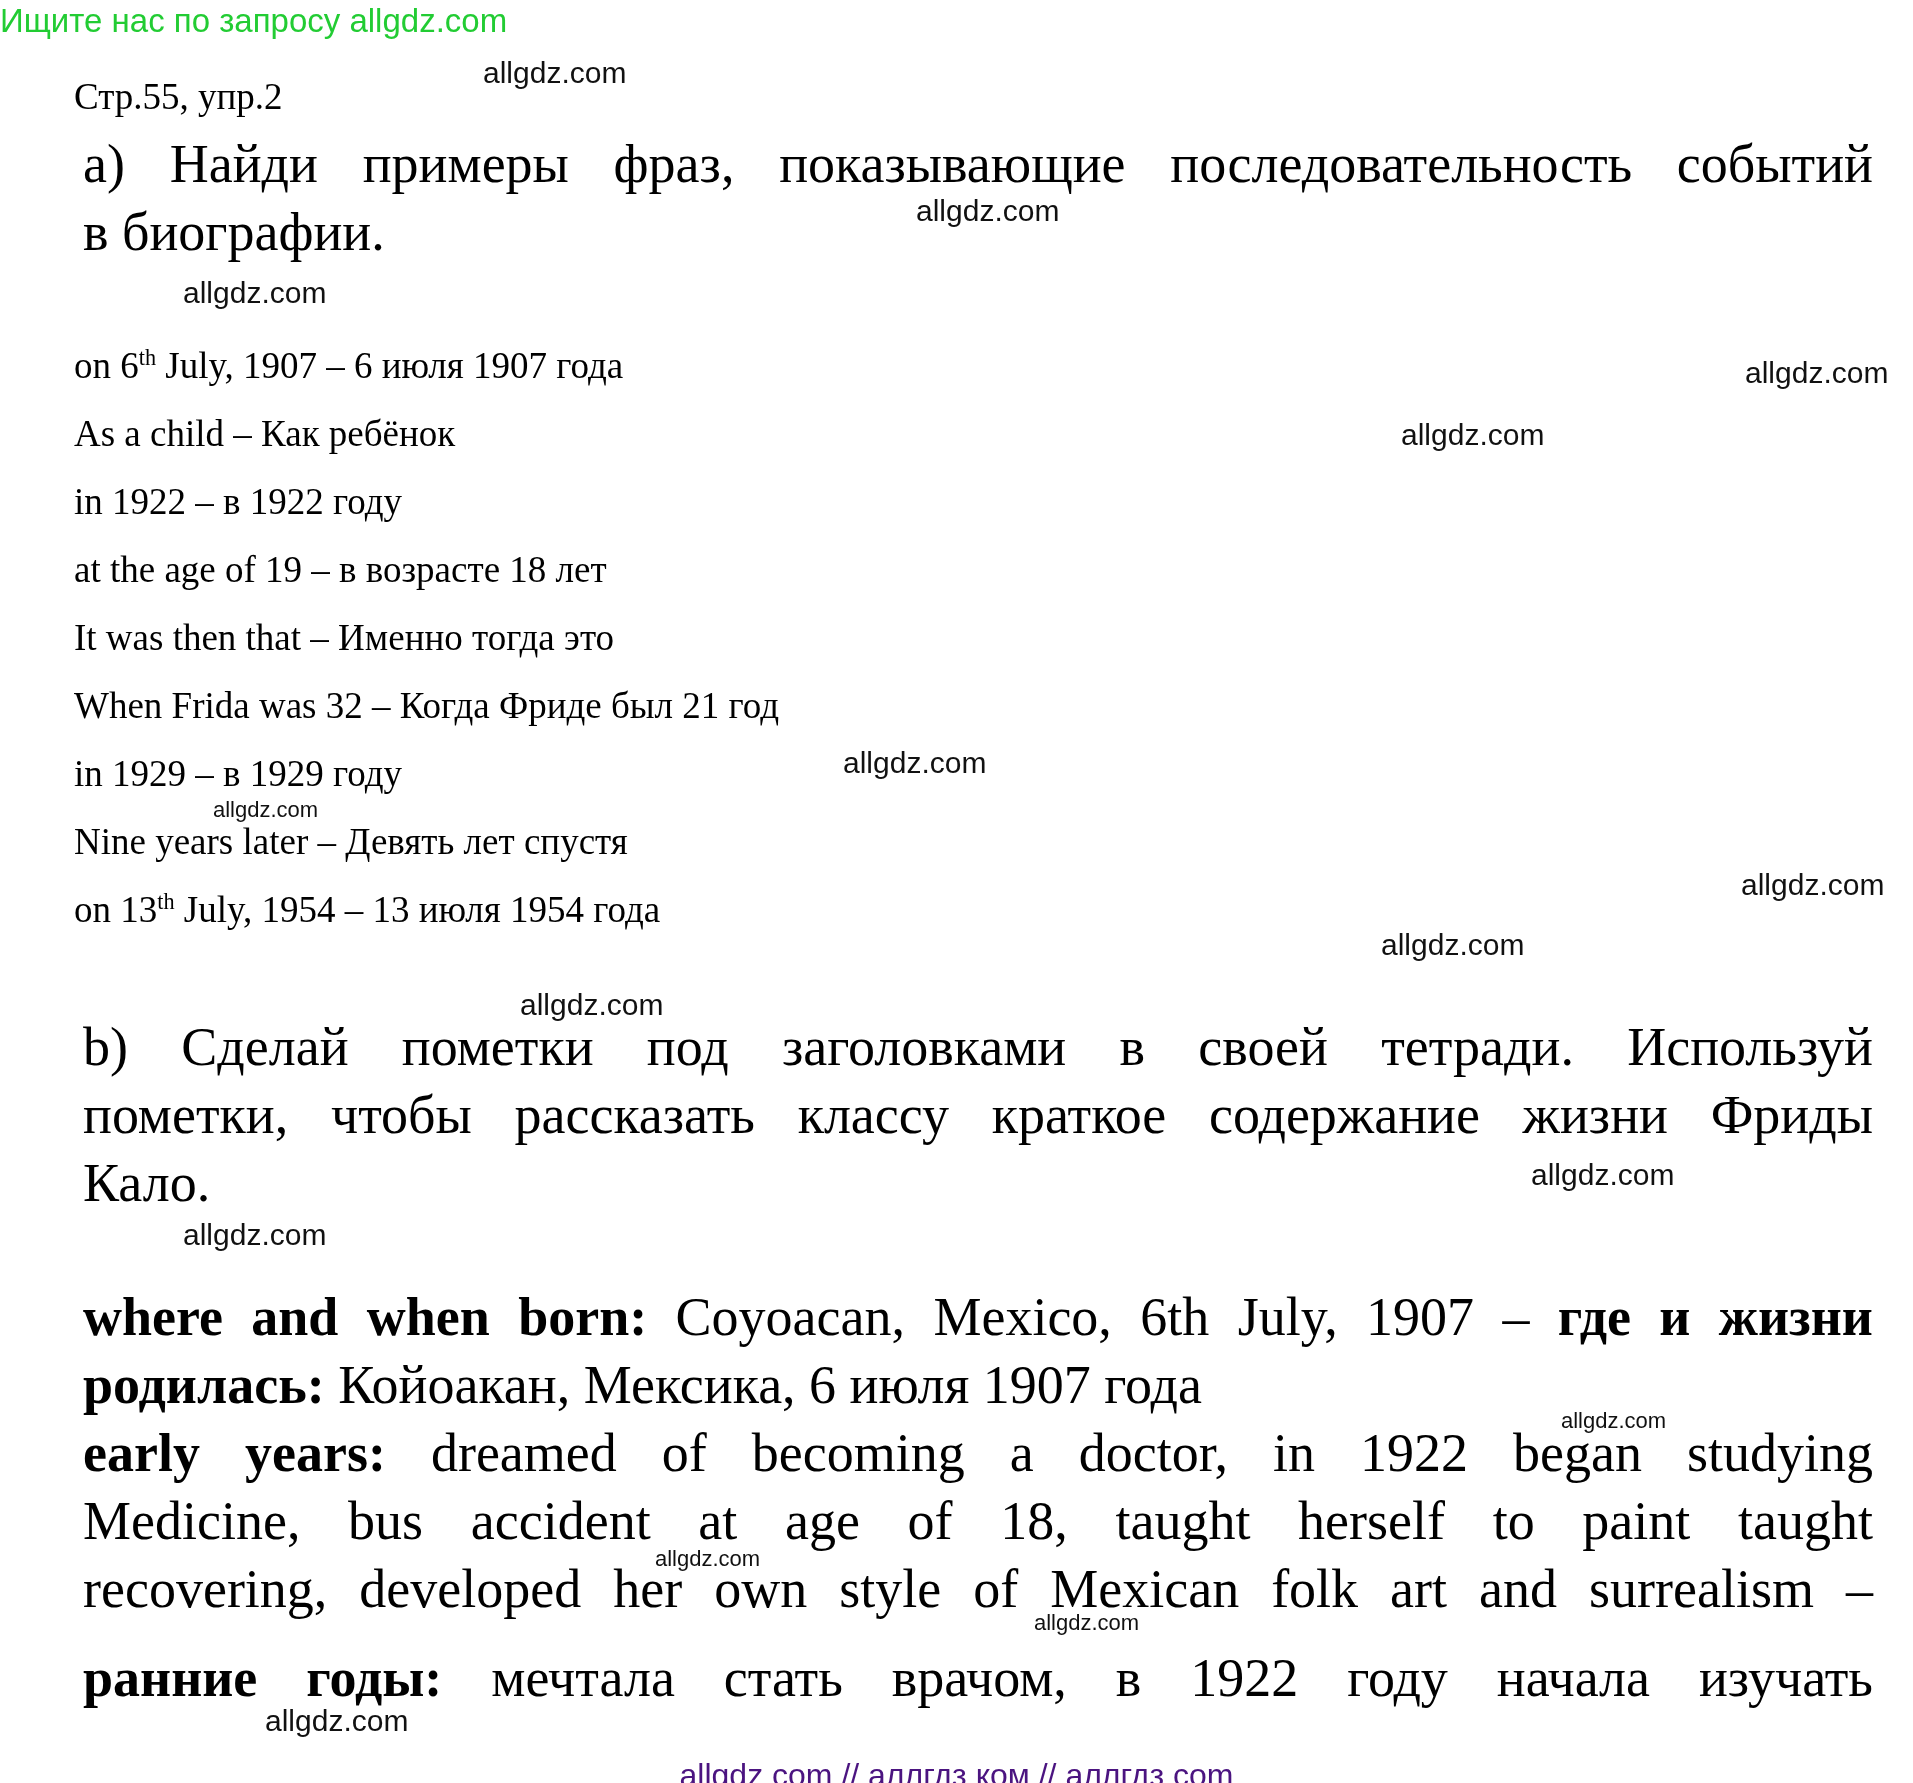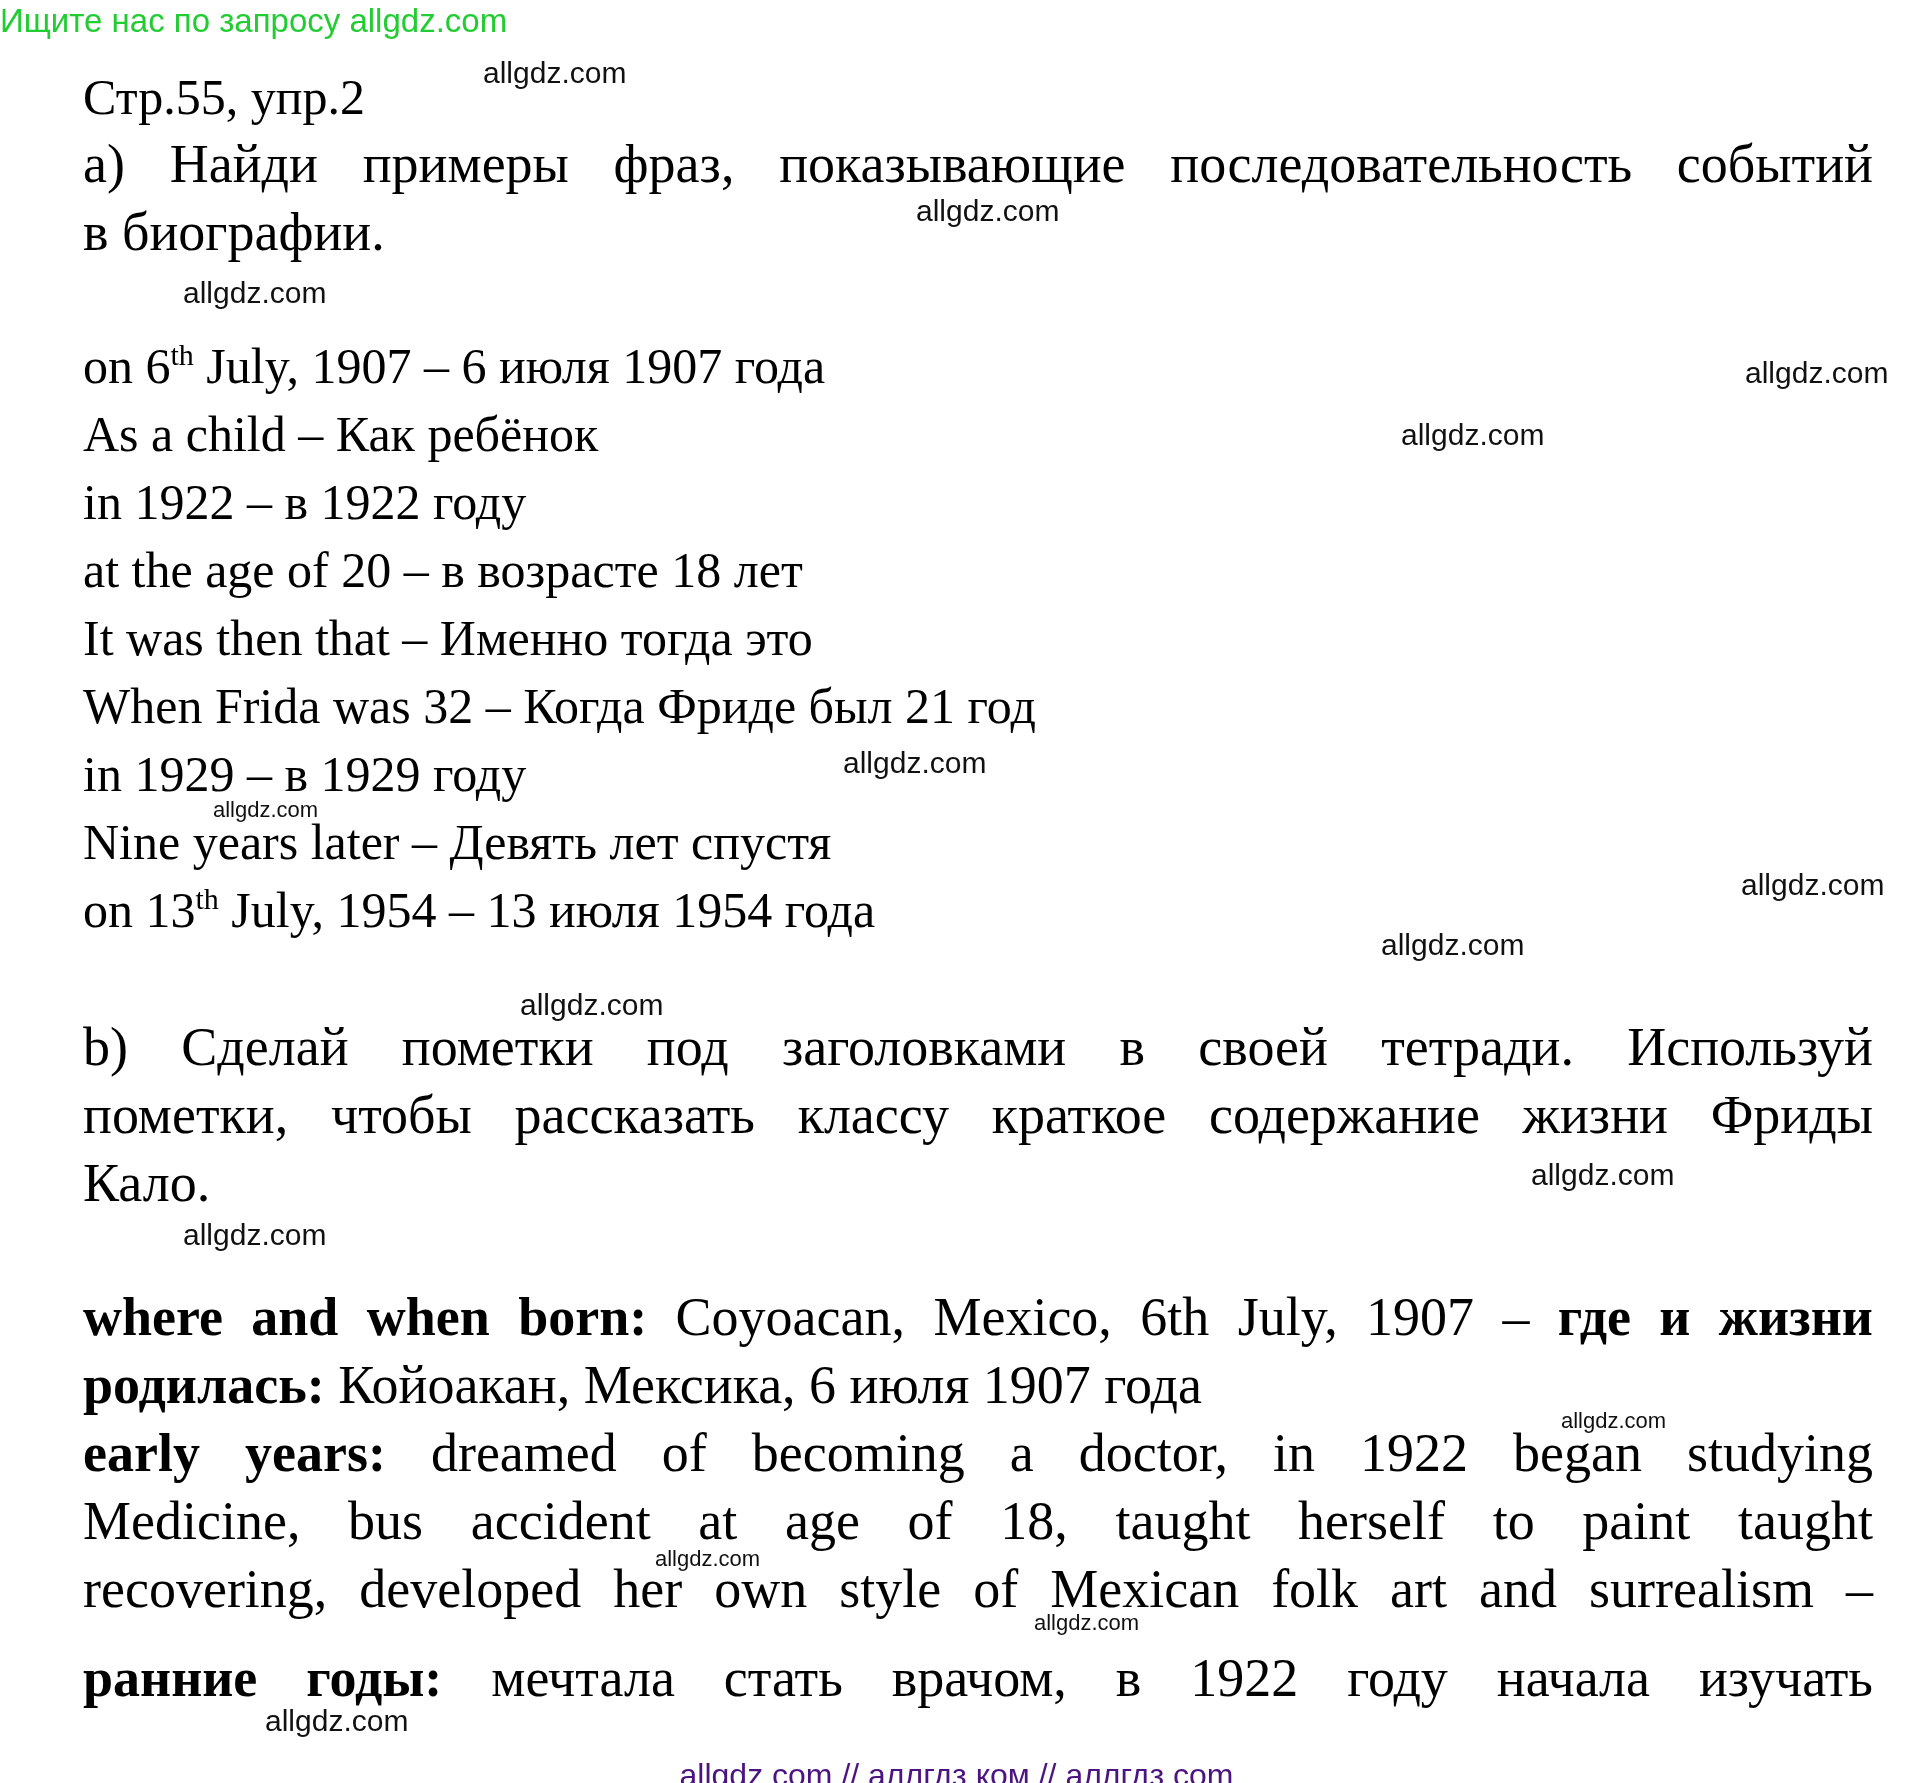--- a/index.html
+++ b/index.html
@@ -1,20 +1,20 @@
 <!DOCTYPE html>
 <html><head>
 <meta charset="utf-8">
 <style>
   html, body { margin:0; padding:0; background:#ffffff; }
   body { width:1913px; height:1783px; position:relative; overflow:hidden; }
   .serif { font-family: "Liberation Serif", "DejaVu Serif", serif; color:#000; }
   .sans { font-family: "Liberation Sans", "DejaVu Sans", sans-serif; }
   .banner { position:absolute; left:0; width:1913px; top:2px; text-align:left; font-size:33px; color:#22cc33; }
-  .line { position:absolute; left:83px; font-size:50px; line-height:62px; white-space:nowrap; transform-origin:left top;text-align:center; }
+  .line { position:absolute; left:74px; font-size:37px; line-height:62px; white-space:nowrap; transform-origin:left top;text-align:center; }
   .just { position:absolute; left:83px; width:1790px; font-size:54px; line-height:68px; text-align:justify; text-align-last:justify; white-space:nowrap; }
   .just.last { text-align-last:left; }
   sup { font-size:0.6em; vertical-align:super; line-height:0; }
   .wm { position:absolute; font-size:30px; color:#111; white-space:nowrap; }
   .wm.sm { font-size:22px; }
   b { font-weight:bold; }
   .footer { position:absolute; left:0; width:1913px; top:1757px; text-align:center; font-size:32px; color:#4b1480; }
 </style>
 </head>
 <body>
@@ -22,21 +22,21 @@
 <div class="banner sans">Ищите нас по запросу allgdz.com</div>
 
 <div class="line serif" style="top:66px;">Стр.55, упр.2</div>
 
 <div class="just serif" style="top: 130px; white-space: normal; overflow: visible;">а) Найди примеры фраз, показывающие последовательность событий</div>
 <div class="just serif last" style="top:198px;">в биографии.</div>
 
 <div class="line serif" style="top:335px;"><span>on 6</span><sup>th</sup><span> July, 1907 – 6 июля 1907 года</span></div>
 <div class="line serif" style="top:403px;">As a child – Как ребёнок</div>
 <div class="line serif" style="top:471px;">in 1922 – в 1922 году</div>
-<div class="line serif" style="top:539px;">at the age of 20 – в возрасте 18 лет</div>
+<div class="line serif" style="top:539px;">at the age of 19 – в возрасте 18 лет</div>
 <div class="line serif" style="top:607px;">It was then that – Именно тогда это</div>
 <div class="line serif" style="top:675px;">When Frida was 32 – Когда Фриде был 21 год</div>
 <div class="line serif" style="top:743px;">in 1929 – в 1929 году</div>
 <div class="line serif" style="top:811px;">Nine years later – Девять лет спустя</div>
 <div class="line serif" style="top:879px;"><span>on 13</span><sup>th</sup><span> July, 1954 – 13 июля 1954 года</span></div>
 
 <div class="just serif" style="top: 1013px; white-space: normal; overflow: visible;">b) Сделай пометки под заголовками в своей тетради. Используй</div>
 <div class="just serif" style="top: 1081px; white-space: normal; overflow: visible;">пометки, чтобы рассказать классу краткое содержание жизни Фриды</div>
 <div class="just serif last" style="top:1149px;">Кало.</div>
 

